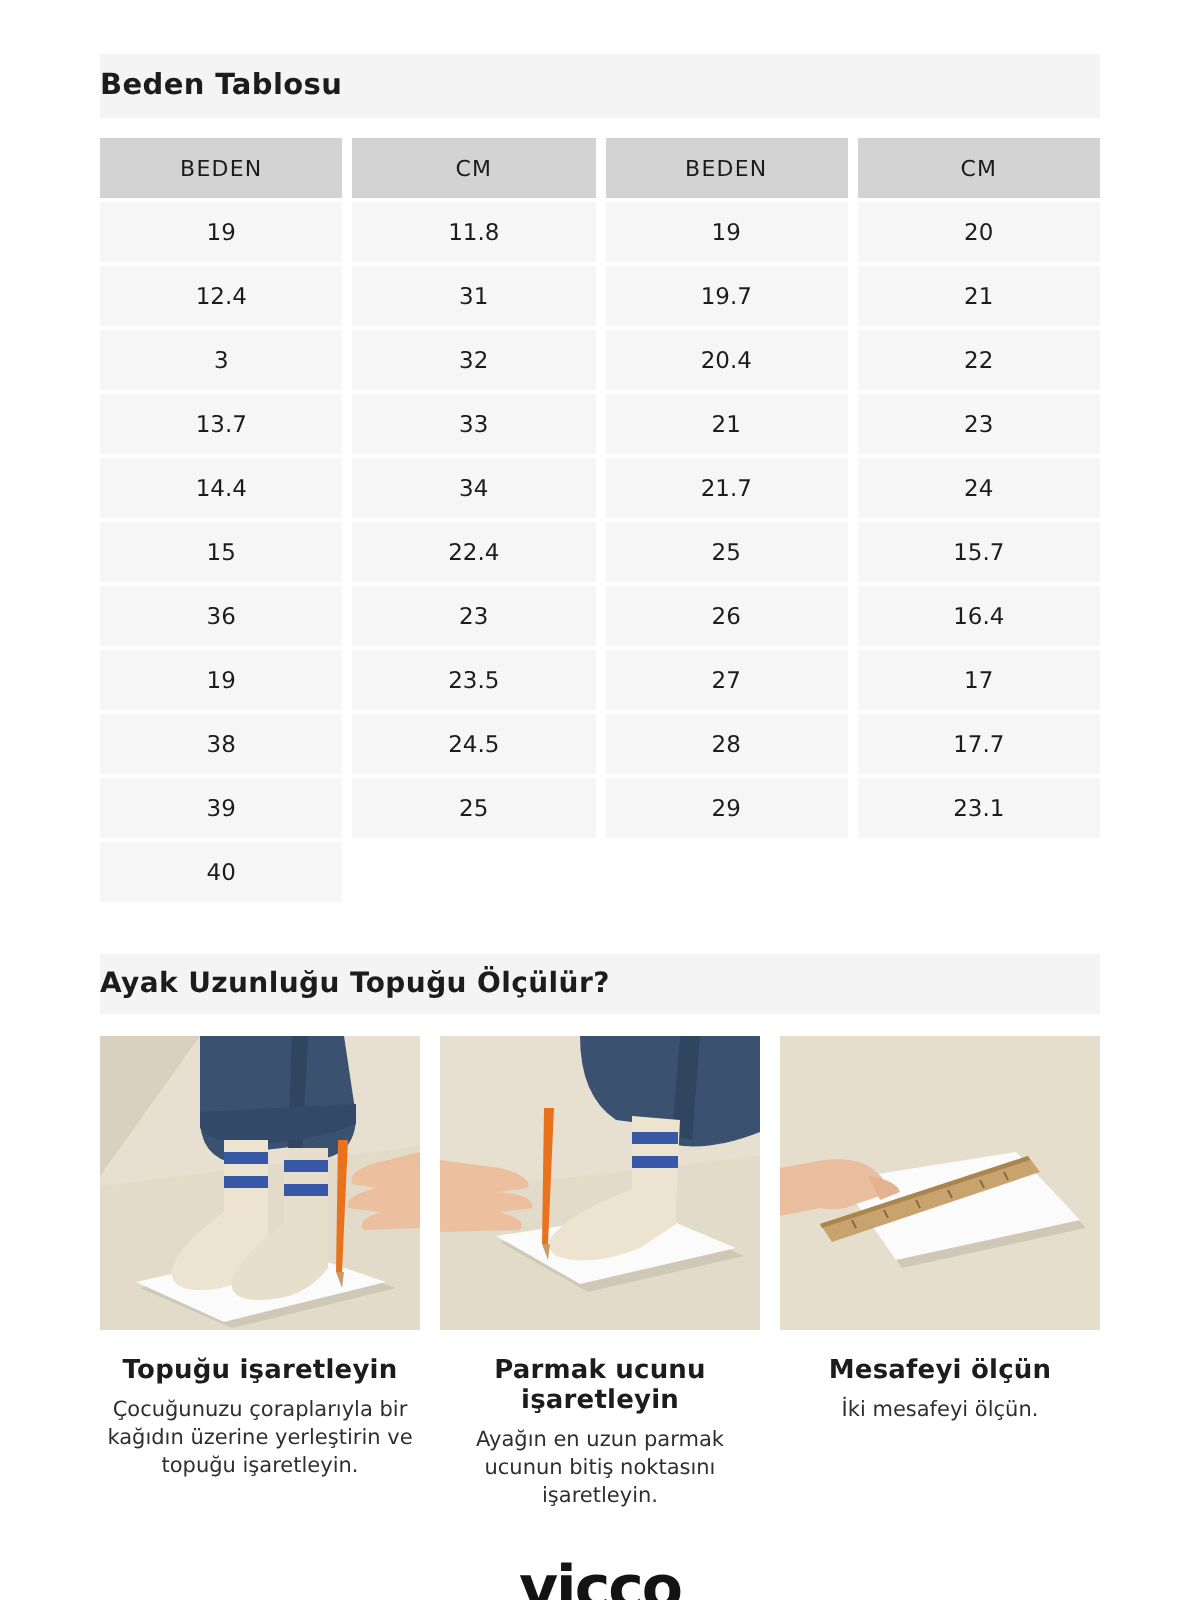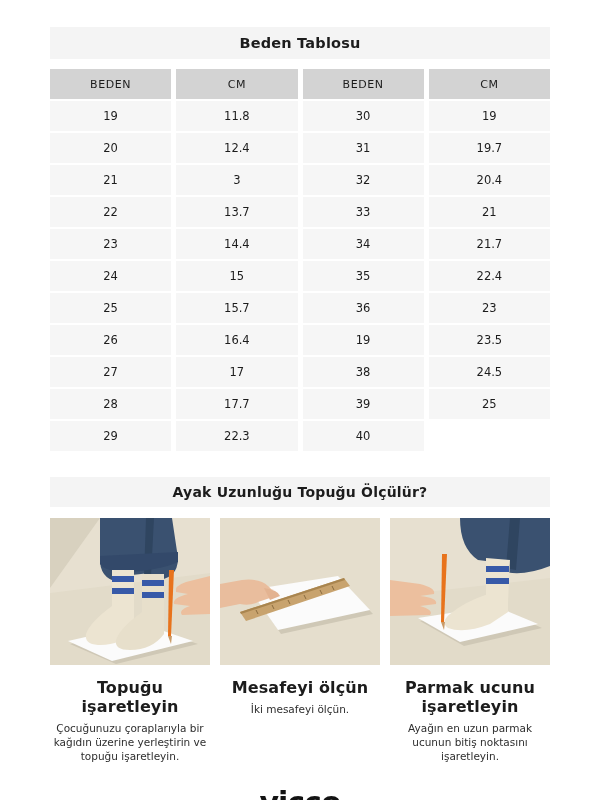--- a/index.html
+++ b/index.html
@@ -8,21 +8,21 @@
     background: #ffffff;
     font-family: "DejaVu Sans", "Liberation Sans", sans-serif;
     color: #1c1c1c;
     overflow: hidden;
   }
   .content { width: 500px; margin: 0 auto; padding-top: 27px; }
 
   .section-banner {
     background: #f4f4f4;
     height: 32px;
-    display: flex; align-items: center; justify-content: center;
+    display: flex; align-items: center; justify-content: flex-start;
     font-size: 14.5px; font-weight: 700; letter-spacing: 0.2px;
   }
 
   .size-grid {
     margin-top: 10px;
     display: grid;
     grid-template-columns: repeat(4, 1fr);
     column-gap: 5px;
     row-gap: 2px;
   }
@@ -44,21 +44,21 @@
   .steps-row {
     margin-top: 11px;
     display: flex;
     column-gap: 10px;
   }
   .step-card { width: 160px; }
   .step-photo { width: 160px; height: 147px; display: block; }
   .step-title {
     margin-top: 13px;
     text-align: center;
-    font-size: 16px; font-weight: 700;
+    font-size: 13px; font-weight: 700;
     letter-spacing: 0.1px;
   }
   .step-desc {
     margin-top: 5px;
     text-align: center;
     font-size: 10.5px;
     line-height: 1.35;
     color: #2e2e2e;
     padding: 0 2px;
   }
@@ -78,60 +78,58 @@
     <span>Beden Tablosu</span>
   </div>
 
   <div class="size-grid" id="size-grid">
       <div class="th">BEDEN</div>
       <div class="th">CM</div>
       <div class="th">BEDEN</div>
       <div class="th">CM</div>
       <div class="td">19</div>
       <div class="td">11.8</div>
-      <div class="td">30</div>
       <div class="td">19</div>
       <div class="td">20</div>
       <div class="td">12.4</div>
       <div class="td">31</div>
       <div class="td">19.7</div>
       <div class="td">21</div>
       <div class="td">3</div>
       <div class="td">32</div>
       <div class="td">20.4</div>
       <div class="td">22</div>
       <div class="td">13.7</div>
       <div class="td">33</div>
       <div class="td">21</div>
       <div class="td">23</div>
       <div class="td">14.4</div>
       <div class="td">34</div>
       <div class="td">21.7</div>
       <div class="td">24</div>
       <div class="td">15</div>
-      <div class="td">35</div>
       <div class="td">22.4</div>
       <div class="td">25</div>
       <div class="td">15.7</div>
       <div class="td">36</div>
       <div class="td">23</div>
       <div class="td">26</div>
       <div class="td">16.4</div>
       <div class="td">19</div>
       <div class="td">23.5</div>
       <div class="td">27</div>
       <div class="td">17</div>
       <div class="td">38</div>
       <div class="td">24.5</div>
       <div class="td">28</div>
       <div class="td">17.7</div>
       <div class="td">39</div>
       <div class="td">25</div>
       <div class="td">29</div>
-      <div class="td">22.3</div>
+      <div class="td">23.1</div>
       <div class="td">40</div>
     </div>
 
   <div class="section-banner measure-banner">
     <span>Ayak Uzunluğu Topuğu Ölçülür?</span>
   </div>
 
   <div class="steps-row">
 
     <div class="step-card">
@@ -157,20 +155,45 @@
         <rect x="92" y="74" width="22" height="6" fill="#3759a8"></rect>
         <path d="M92 94 Q70 110 66 122 Q64 132 80 132 Q102 132 114 116 L114 94 Z" fill="#e7dfcb"></path>
 
         <polygon points="119,52 124,52 121,118 118,118" fill="#e8731c"></polygon>
         <polygon points="118,118 121,126 122,118" fill="#c99b68"></polygon>
 
         <path d="M160 58 L136 64 Q124 68 126 74 L138 76 Q122 80 124 86 L140 88 Q128 92 132 97 L160 96 Z" fill="#ecbf9e"></path>
       </svg>
       <div class="step-title">Topuğu işaretleyin</div>
       <div class="step-desc">Çocuğunuzu çoraplarıyla bir kağıdın üzerine yerleştirin ve topuğu işaretleyin.</div>
+    </div>
+
+    <div class="step-card">
+      <svg class="step-photo" viewBox="0 0 160 147">
+        <rect width="160" height="147" fill="#e2dbc9"></rect>
+        <polygon points="0,0 160,0 160,60 0,78" fill="#e7e0d0"></polygon>
+
+        <polygon points="30,103 108,90 152,110 74,128" fill="#cfc8b6"></polygon>
+        <polygon points="28,100 105,88 148,106 70,124" fill="#fbfbfb"></polygon>
+
+        <path d="M70 0 L160 0 L160 48 Q130 60 108 52 L104 44 L88 42 Q70 30 70 0 Z" fill="#3a5170"></path>
+        <path d="M120 0 L130 0 L126 52 L116 50 Z" fill="#2f4560"></path>
+
+        <path d="M96 40 L120 42 L118 84 L96 82 Z" fill="#ece4d1"></path>
+        <rect x="96" y="48" width="23" height="6" fill="#3759a8"></rect>
+        <rect x="96" y="60" width="23" height="6" fill="#3759a8"></rect>
+        <path d="M98 76 Q74 84 60 96 Q50 104 58 110 Q74 116 100 106 L118 94 L118 76 Z" fill="#ece4d1"></path>
+
+        <polygon points="52,36 57,36 54,104 51,104" fill="#e8731c"></polygon>
+        <polygon points="51,104 54,112 55,104" fill="#c99b68"></polygon>
+
+        <path d="M0 62 L30 66 Q46 70 44 76 L30 78 Q48 80 46 86 L30 88 Q44 92 40 97 L0 98 Z" fill="#ecbf9e"></path>
+      </svg>
+      <div class="step-title">Parmak ucunu işaretleyin</div>
+      <div class="step-desc">Ayağın en uzun parmak ucunun bitiş noktasını işaretleyin.</div>
     </div>
 
     <div class="step-card">
       <svg class="step-photo" viewBox="0 0 160 147">
         <rect width="160" height="147" fill="#e5decd"></rect>
 
         <polygon points="33,76 121,62 153,96 61,116" fill="#cfc8b6"></polygon>
         <polygon points="30,72 118,58 150,92 58,112" fill="#fbfbfb"></polygon>
 
         <polygon points="20,94 124,60 130,68 26,103" fill="#c8a36e"></polygon>
@@ -182,45 +205,20 @@
         <line x1="100" y1="72" x2="102" y2="76" stroke="#8a6b3e" stroke-width="1"></line>
         <line x1="112" y1="68" x2="114" y2="72" stroke="#8a6b3e" stroke-width="1"></line>
 
         <path d="M0 66 L22 62 Q40 60 48 68 Q56 74 50 80 L38 84 Q30 88 20 86 L0 90 Z" fill="#e9bd9d"></path>
         <path d="M44 70 Q58 72 60 78 L50 82 Z" fill="#e3b391"></path>
       </svg>
       <div class="step-title">Mesafeyi ölçün</div>
       <div class="step-desc">İki mesafeyi ölçün.</div>
     </div>
 
-    <div class="step-card">
-      <svg class="step-photo" viewBox="0 0 160 147">
-        <rect width="160" height="147" fill="#e2dbc9"></rect>
-        <polygon points="0,0 160,0 160,60 0,78" fill="#e7e0d0"></polygon>
-
-        <polygon points="30,103 108,90 152,110 74,128" fill="#cfc8b6"></polygon>
-        <polygon points="28,100 105,88 148,106 70,124" fill="#fbfbfb"></polygon>
-
-        <path d="M70 0 L160 0 L160 48 Q130 60 108 52 L104 44 L88 42 Q70 30 70 0 Z" fill="#3a5170"></path>
-        <path d="M120 0 L130 0 L126 52 L116 50 Z" fill="#2f4560"></path>
-
-        <path d="M96 40 L120 42 L118 84 L96 82 Z" fill="#ece4d1"></path>
-        <rect x="96" y="48" width="23" height="6" fill="#3759a8"></rect>
-        <rect x="96" y="60" width="23" height="6" fill="#3759a8"></rect>
-        <path d="M98 76 Q74 84 60 96 Q50 104 58 110 Q74 116 100 106 L118 94 L118 76 Z" fill="#ece4d1"></path>
-
-        <polygon points="52,36 57,36 54,104 51,104" fill="#e8731c"></polygon>
-        <polygon points="51,104 54,112 55,104" fill="#c99b68"></polygon>
-
-        <path d="M0 62 L30 66 Q46 70 44 76 L30 78 Q48 80 46 86 L30 88 Q44 92 40 97 L0 98 Z" fill="#ecbf9e"></path>
-      </svg>
-      <div class="step-title">Parmak ucunu işaretleyin</div>
-      <div class="step-desc">Ayağın en uzun parmak ucunun bitiş noktasını işaretleyin.</div>
-    </div>
-
   </div>
 
   <div class="brand">
     <div class="brand-logo-text">vicco</div>
 
   </div>
 
 </div>
 
 </body></html>

